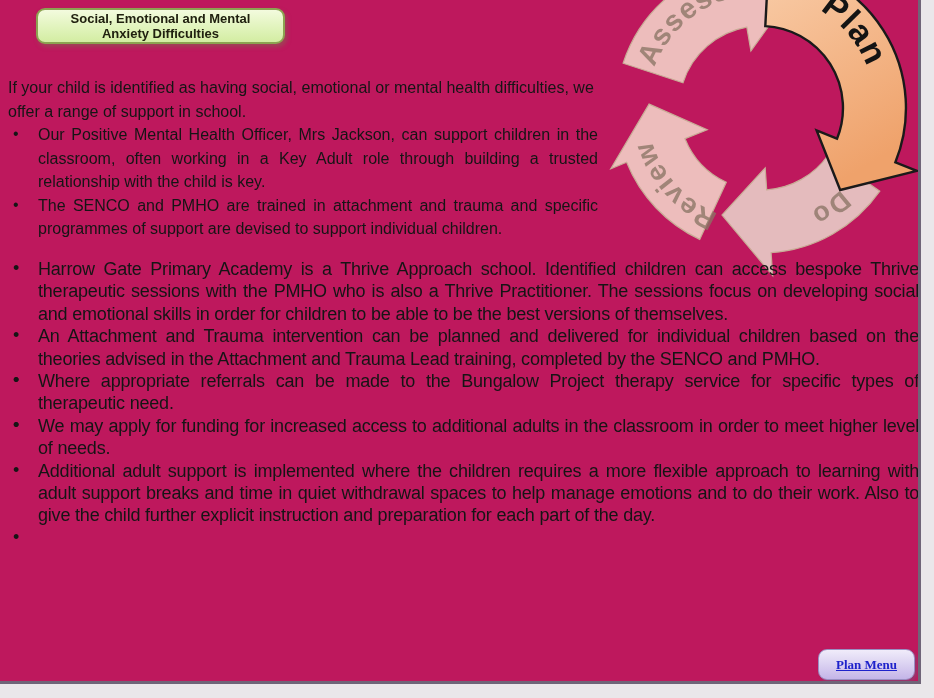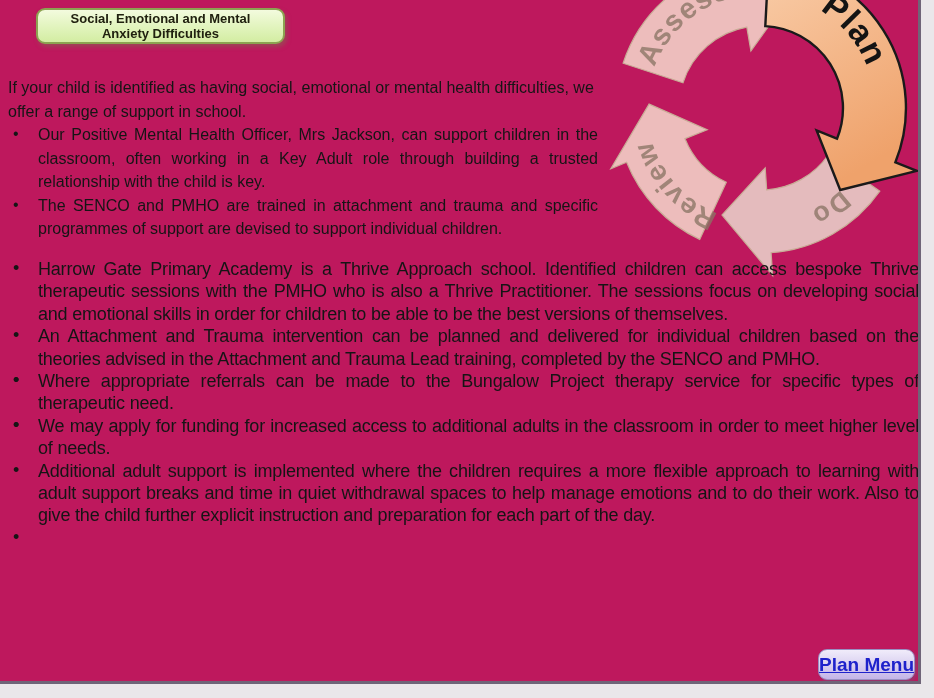--- a/index.html
+++ b/index.html
@@ -34,21 +34,21 @@
   .cycle-label { font-weight:bold; letter-spacing:1px; }
   .plan-menu-btn {
     position:absolute; left:818px; top:649px; width:97px; height:31px; z-index:3;
     border:1.5px solid #9A8FC2; border-radius:9px;
     background:linear-gradient(180deg,#F0ECFA 0%,#DDD4F2 45%,#C4B5E8 100%);
     box-shadow:2px 2px 3px rgba(100,90,130,0.45);
     display:flex; align-items:center; justify-content:center;
     cursor:pointer;
   }
   .plan-menu-btn span {
-    font-weight:bold; font-size:19px; color:#1E22CB; text-decoration:underline;
+    font-weight:bold; font-size:13px; color:#1E22CB; text-decoration:underline;font-family:Liberation Serif, serif;
   }
 </style>
 </head>
 <body>
 
 <div class="slide">
 
   <div class="title-box">
     <div>Social, Emotional and Mental</div>
     <div>Anxiety Difficulties</div>

